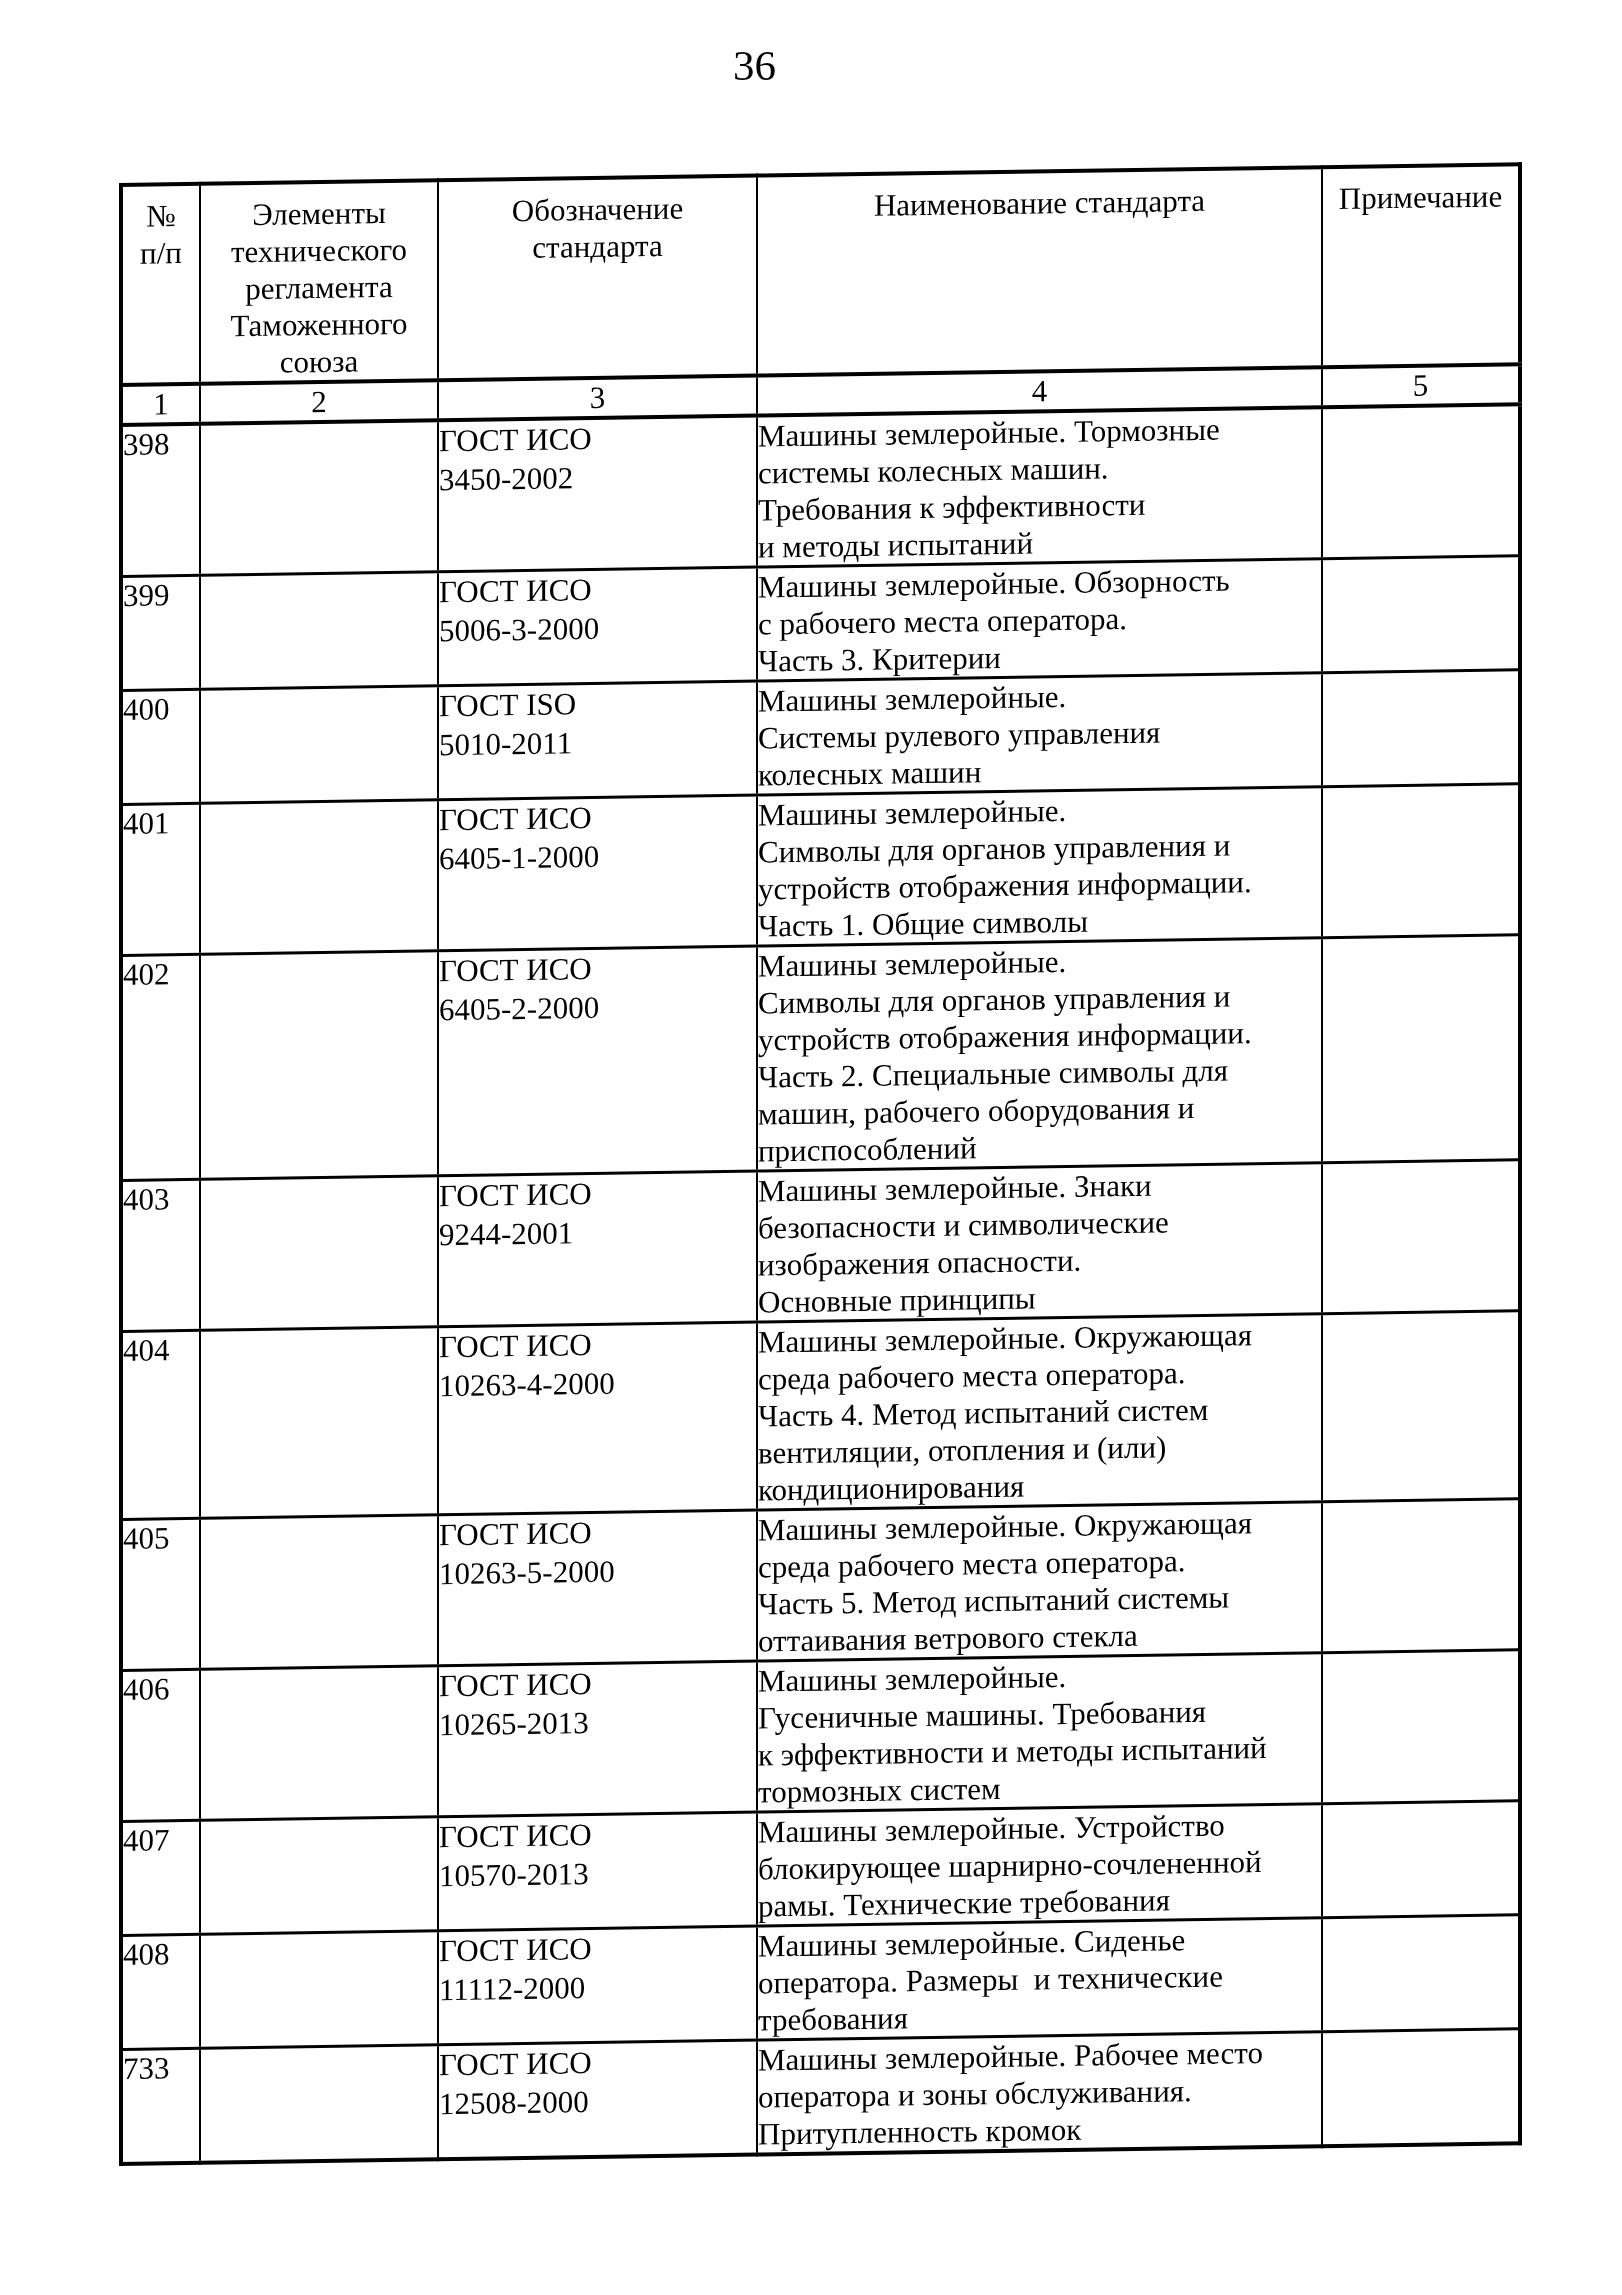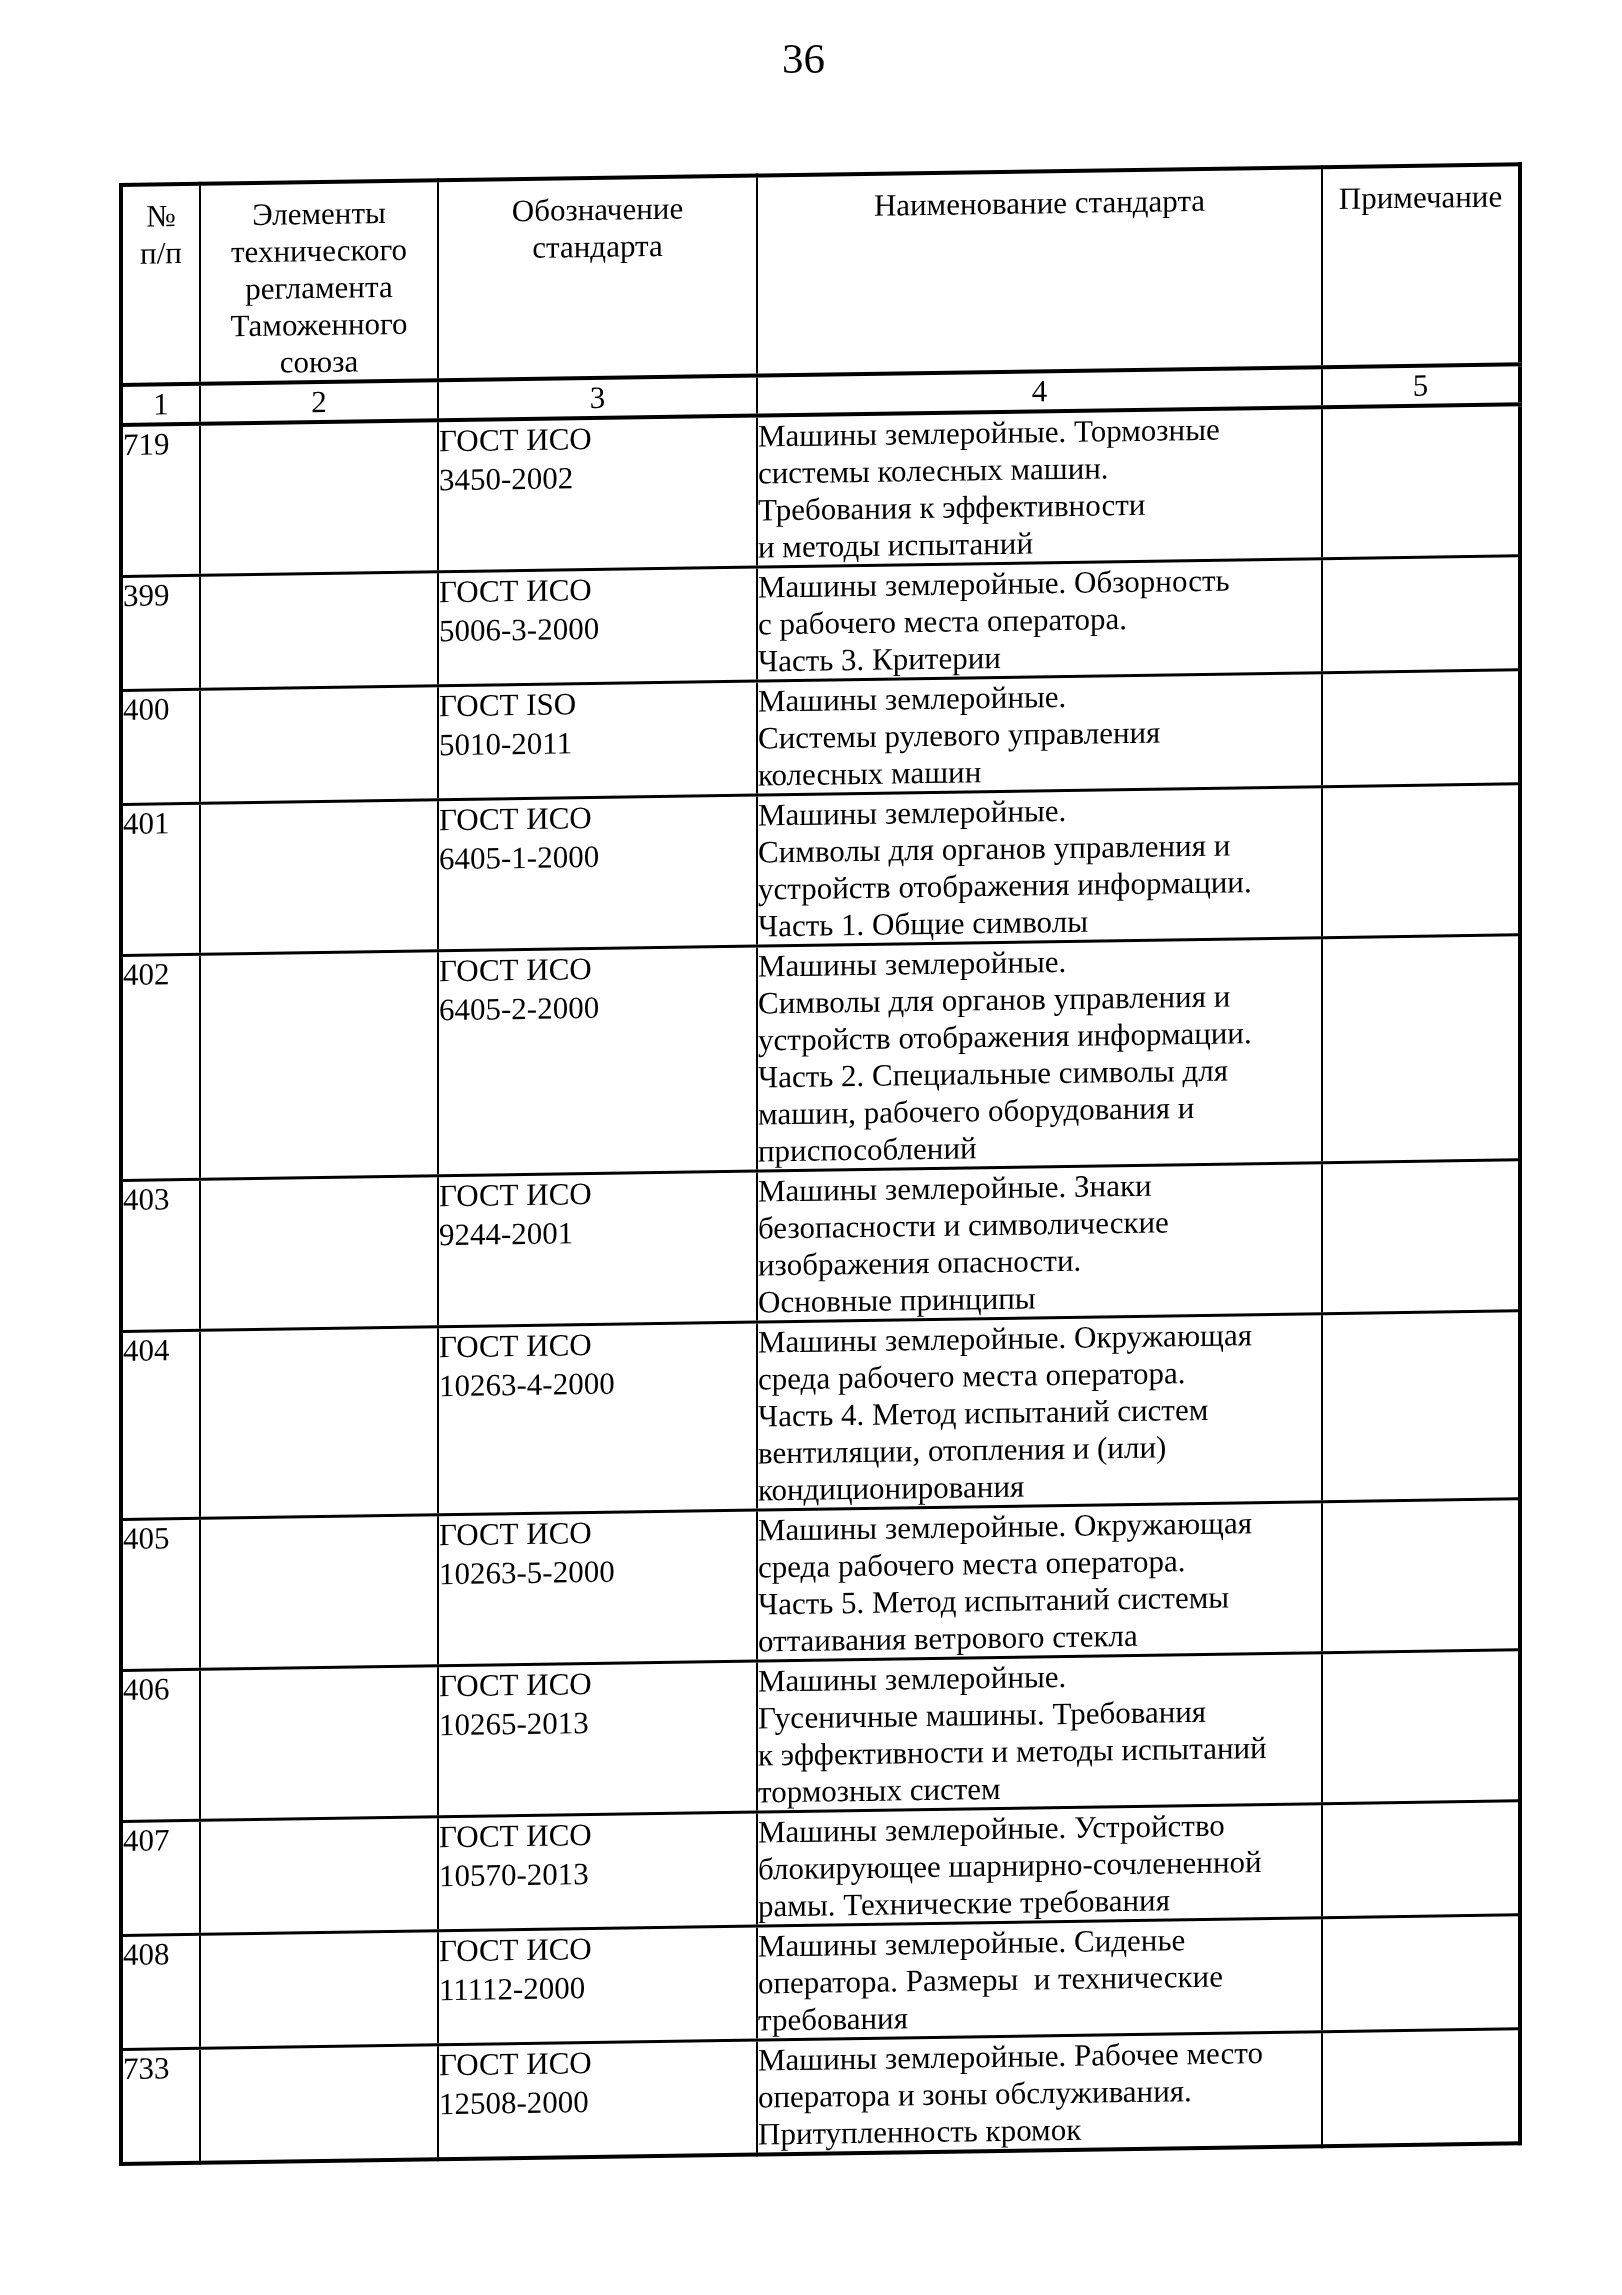--- a/index.html
+++ b/index.html
@@ -11,24 +11,24 @@
     position: relative;
     width: 1623px;
     height: 2295px;
     background: #ffffff;
     color: #000000;
     font-family: "Liberation Serif", "DejaVu Serif", serif;
     overflow: hidden;
   }
   .page-number {
     position: absolute;
-    top: 36px;
+    top: 43px;
     left: 733px;
     width: 92px;
-    text-align: right;
+    text-align: left;
     font-size: 43px;
     line-height: 46px;
   }
   
   .table-wrap {
     position: absolute;
     left: 119px;
     top: 183px;
     width: 1399px;
     transform: skewY(-0.85deg);
@@ -124,21 +124,21 @@
         <tr class="colnums">
           <td>1</td>
           <td>2</td>
           <td>3</td>
           <td>4</td>
           <td>5</td>
         </tr>
       </thead>
       <tbody>
           <tr>
-    <td class="c-no">719</td>
+    <td class="c-no">398</td>
     <td class="c-el"></td>
     <td class="c-des">
               <div class="tline">ГОСТ ИСО</div>
               <div class="tline">3450-2002</div>
             </td>
     <td class="c-name">
               <div class="tline">Машины землеройные. Тормозные</div>
               <div class="tline">системы колесных машин.</div>
               <div class="tline">Требования к эффективности</div>
               <div class="tline">и методы испытаний</div>

